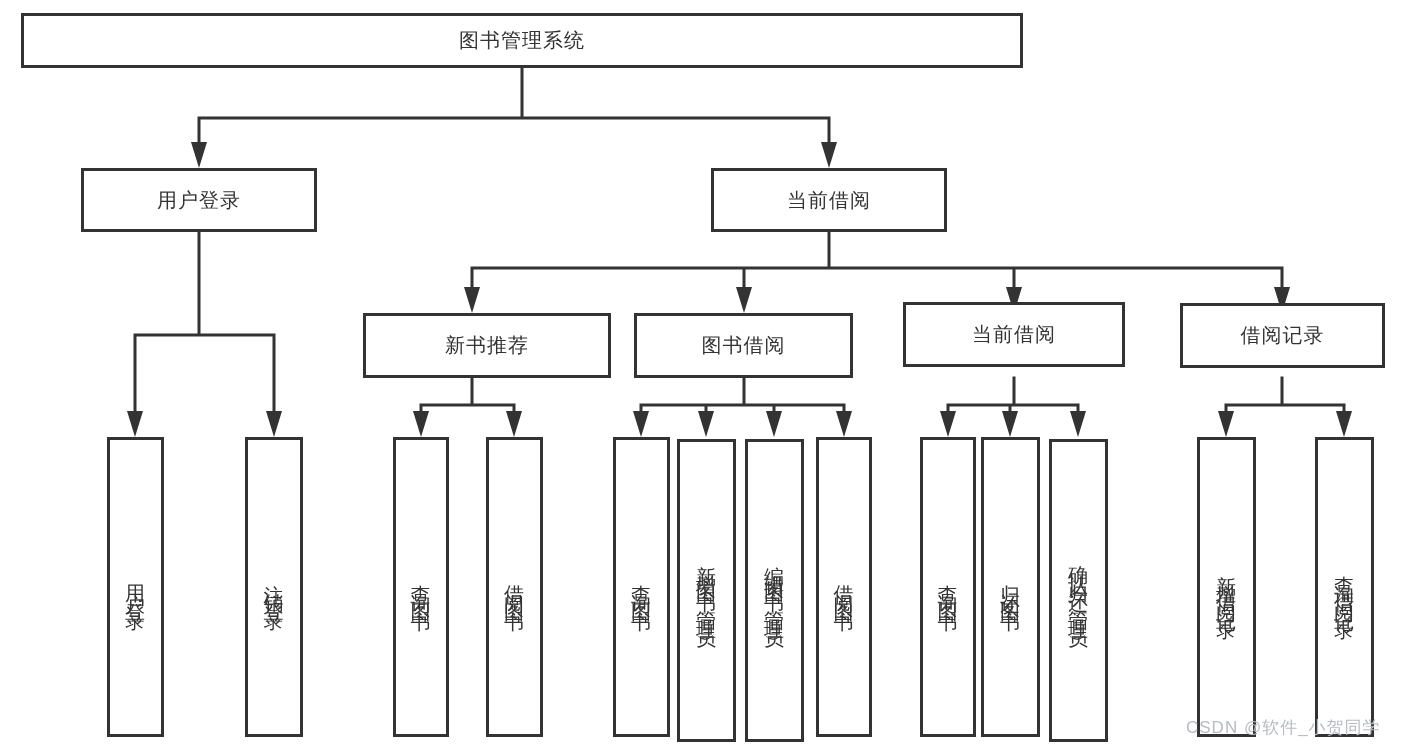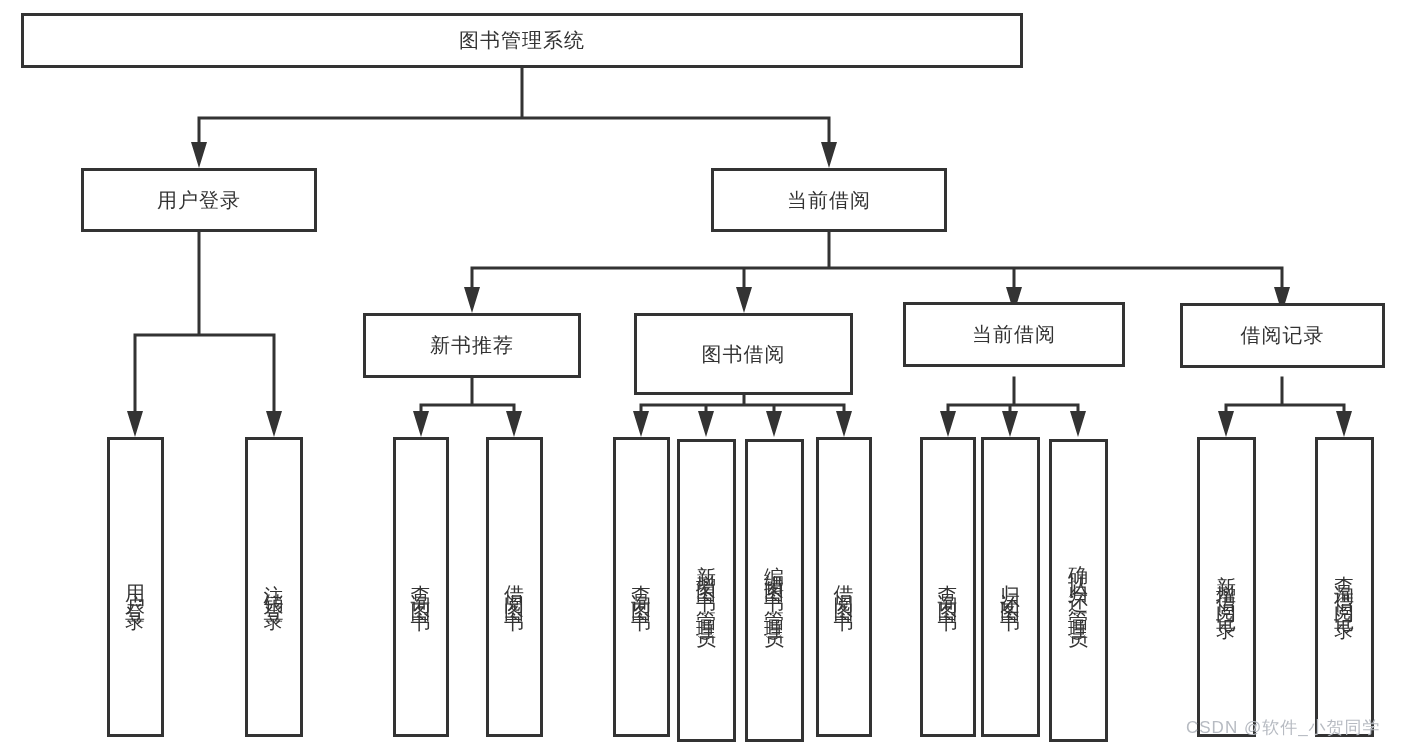--- a/index.html
+++ b/index.html
@@ -59,24 +59,24 @@
     <span>图书管理系统</span>
   </div>
 
   <div class="box hbox" style="left:81px;top:168px;width:236px;height:64px">
     <span>用户登录</span>
   </div>
   <div class="box hbox" style="left:711px;top:168px;width:236px;height:64px">
     <span>当前借阅</span>
   </div>
 
-  <div class="box hbox" style="left:363px;top:313px;width:218px;height:65px">
+  <div class="box hbox" style="left:363px;top:313px;width:248px;height:65px">
     <span>新书推荐</span>
   </div>
-  <div class="box hbox" style="left:634px;top:313px;width:219px;height:82px">
+  <div class="box hbox" style="left:634px;top:313px;width:219px;height:65px">
     <span>图书借阅</span>
   </div>
   <div class="box hbox" style="left:903px;top:302px;width:222px;height:65px">
     <span>当前借阅</span>
   </div>
   <div class="box hbox" style="left:1180px;top:303px;width:205px;height:65px">
     <span>借阅记录</span>
   </div>
 
   <div class="box vbox" style="left:107px;top:437px;width:57px;height:300px">

